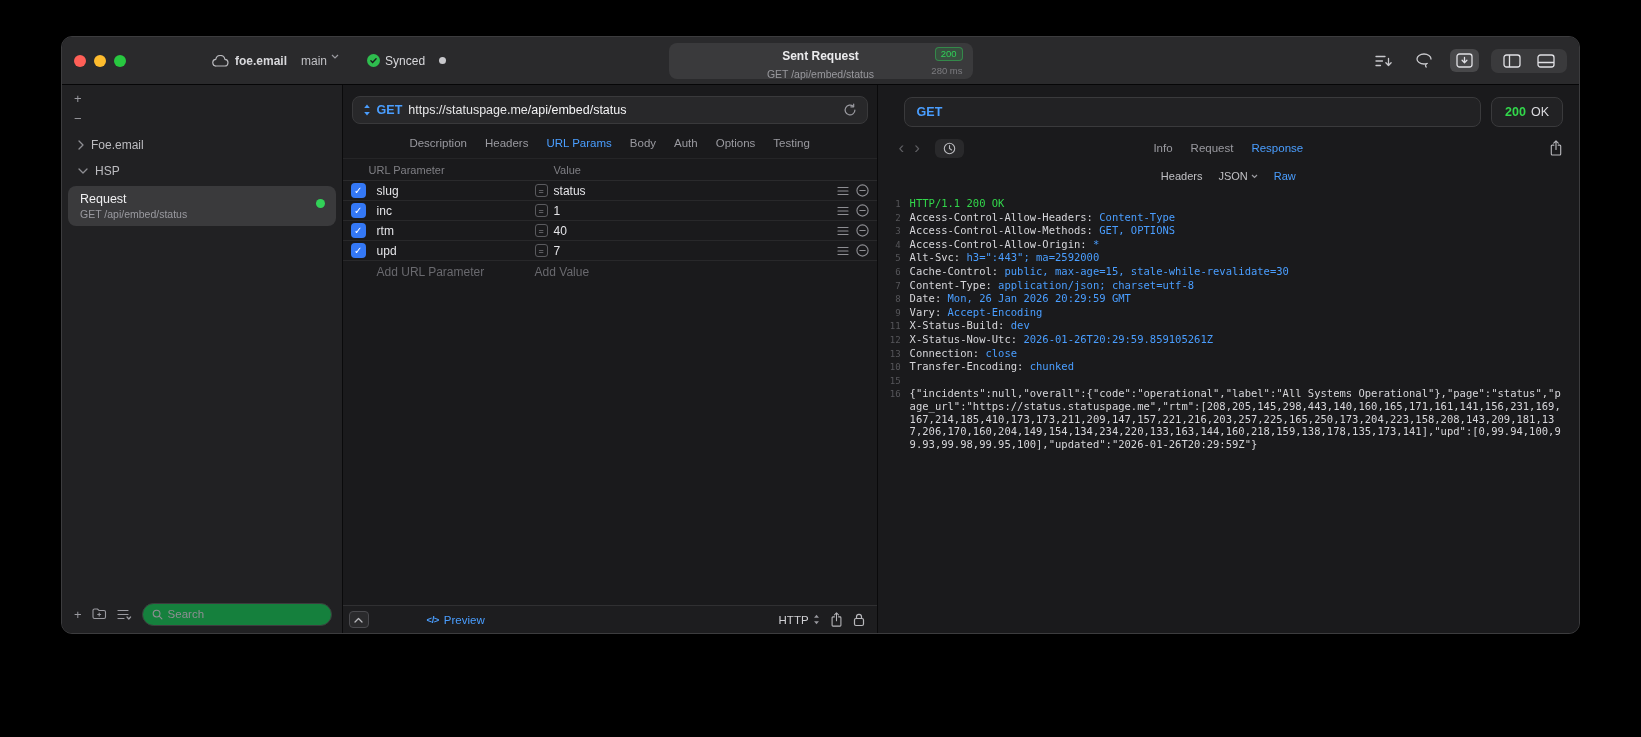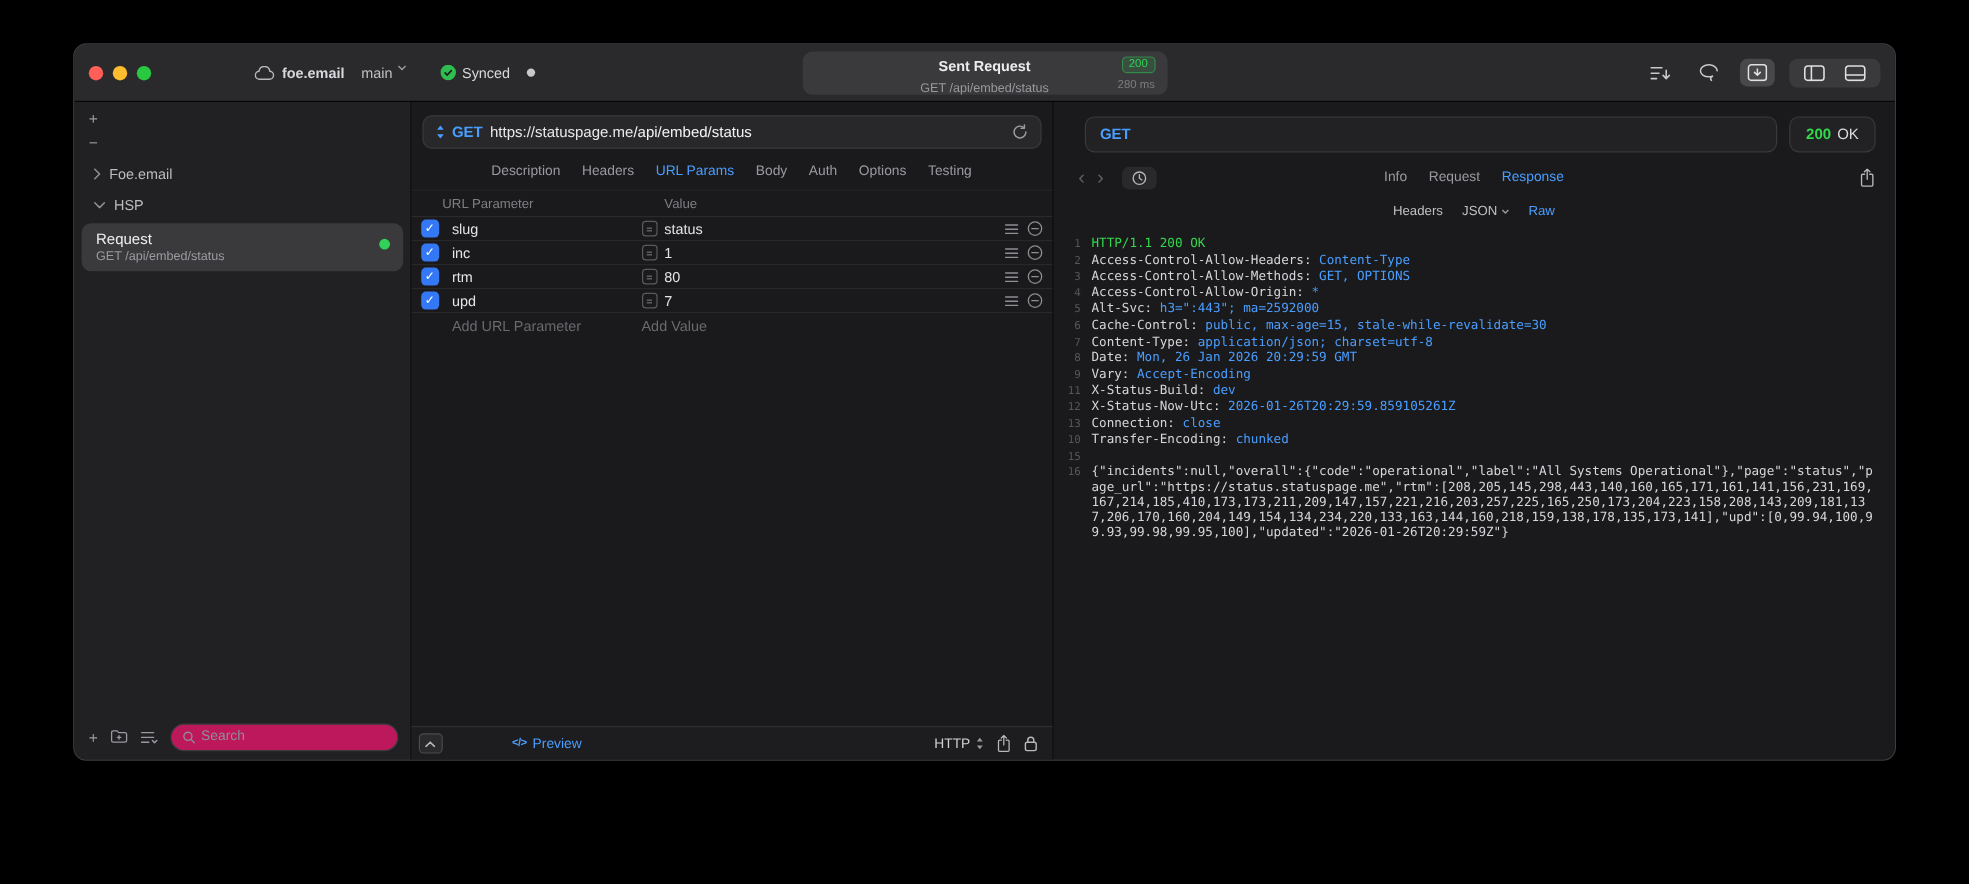--- a/index.html
+++ b/index.html
@@ -36,21 +36,21 @@
   .sb-tab{display:flex;align-items:center;gap:5px;font-size:11.5px;color:#d4d4d8;}
   .sb-tools{display:flex;flex-direction:column;gap:9px;padding:8px 0 4px 12px;color:#9a9aa0;font-size:13px;line-height:11px;}
   .tree{flex:1;padding:4px 6px;}
   .tree-row{display:flex;align-items:center;gap:7px;height:26px;padding-left:10px;font-size:12px;color:#bcbcc0;}
   .req-card{position:relative;margin:2px 0;background:#3a3a3c;border-radius:8px;padding:6px 12px;}
   .req-title{font-size:12.5px;color:#f0f0f2;}
   .req-sub{font-size:10.5px;color:#9a9aa0;margin-top:2px;}
   .req-dot{position:absolute;right:11px;top:13px;width:9px;height:9px;border-radius:50%;background:#32d158;}
   .sb-bottom{display:flex;align-items:center;gap:10px;padding:0 10px 0 12px;height:38px;color:#9a9aa0;}
   .sb-bottom .glyph{font-size:13px;line-height:13px;}
-  .search-pill{flex:1;display:flex;align-items:center;gap:5px;background:#be185d;border:1px solid #3c3c3e;border-radius:12px;height:23px;padding:0 9px;}
+  .search-pill{flex:1;display:flex;align-items:center;gap:5px;background:#15803d;border:1px solid #3c3c3e;border-radius:12px;height:23px;padding:0 9px;}
   .search-pill input{flex:1;background:transparent;border:none;outline:none;color:#e8e8ea;font-size:11.5px;font-family:"Liberation Sans",sans-serif;}
   .search-pill input::placeholder{color:#8e8e93;}
 
   
   .editor{flex:0 0 535px;background:#1a1a1c;border-right:1px solid #0a0a0b;display:flex;flex-direction:column;}
   .urlbar{margin:11px 9px 4px;height:28px;background:#28282a;border:1px solid #39393b;border-radius:8px;display:flex;align-items:center;gap:6px;padding:0 10px;}
   .method{color:#4a9eff;font-size:12.5px;font-weight:700;}
   .url{font-size:12.5px;color:#e8e8ea;}
   .url .path{color:#f4f4f6;}
   .urlbar .refresh{margin-left:auto;display:flex;}
@@ -327,21 +327,21 @@
       </span>
     </span>
   </div>
             <div class="pgrid prow">
     <span class="checkbox">
                 <span>✓</span>
               </span>
     <span class="pname">rtm</span>
     <span class="pvalue">
       <span class="eqbox">=</span>
-      <span class="pvtext">80</span>
+      <span class="pvtext">40</span>
     </span>
     <span class="picons">
       <span>
         <svg width="12" height="10" viewBox="0 0 12 10">
                     <path d="M1 1.5h10M1 5h10M1 8.5h10" stroke="#8e8e93" stroke-width="1.2" stroke-linecap="round"></path>
                   </svg>
       </span>
       <span>
         <svg width="13" height="13" viewBox="0 0 13 13">
                     <circle cx="6.5" cy="6.5" r="5.6" stroke="#8e8e93" stroke-width="1.1" fill="none"></circle>

